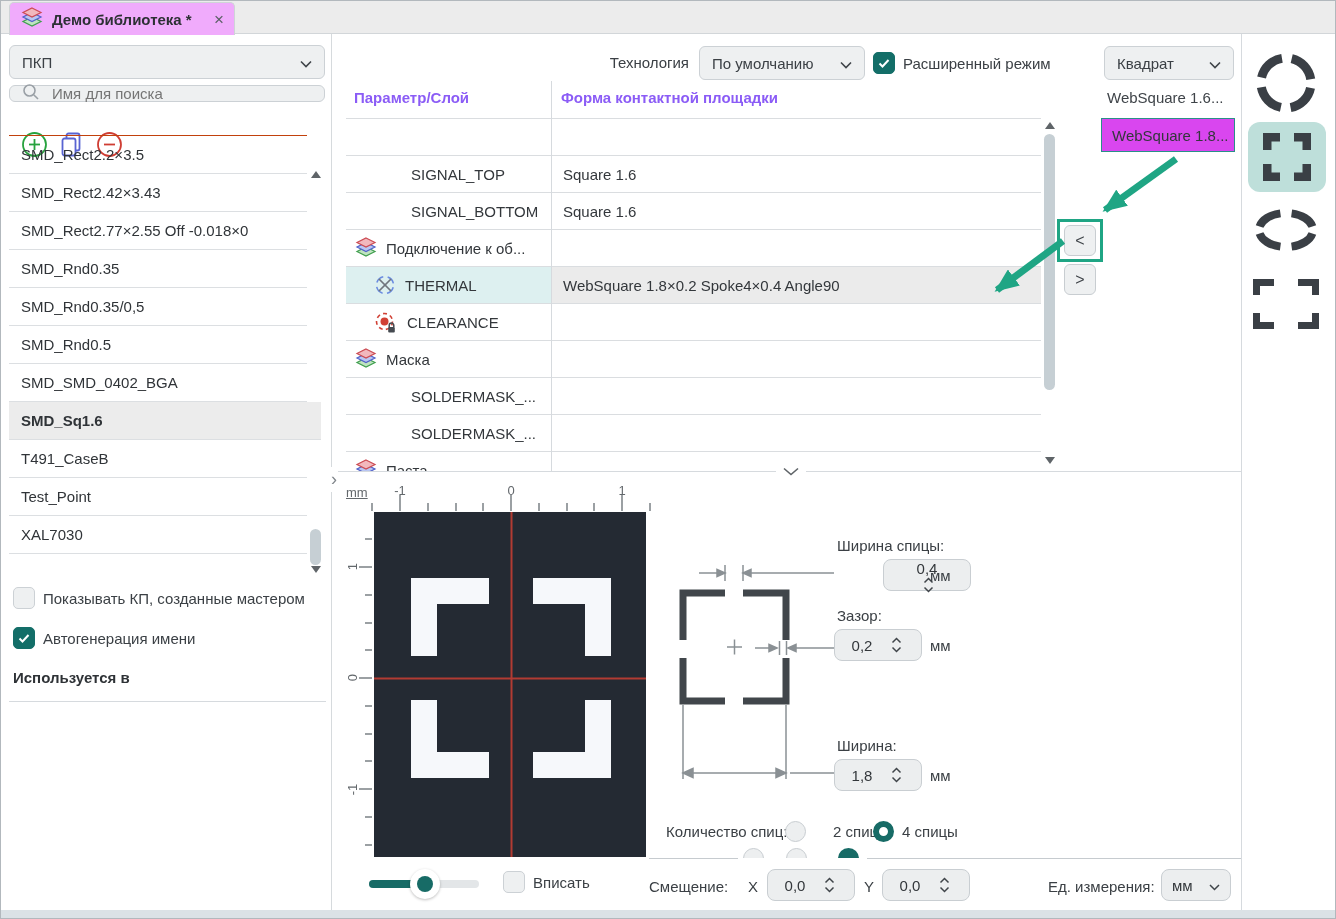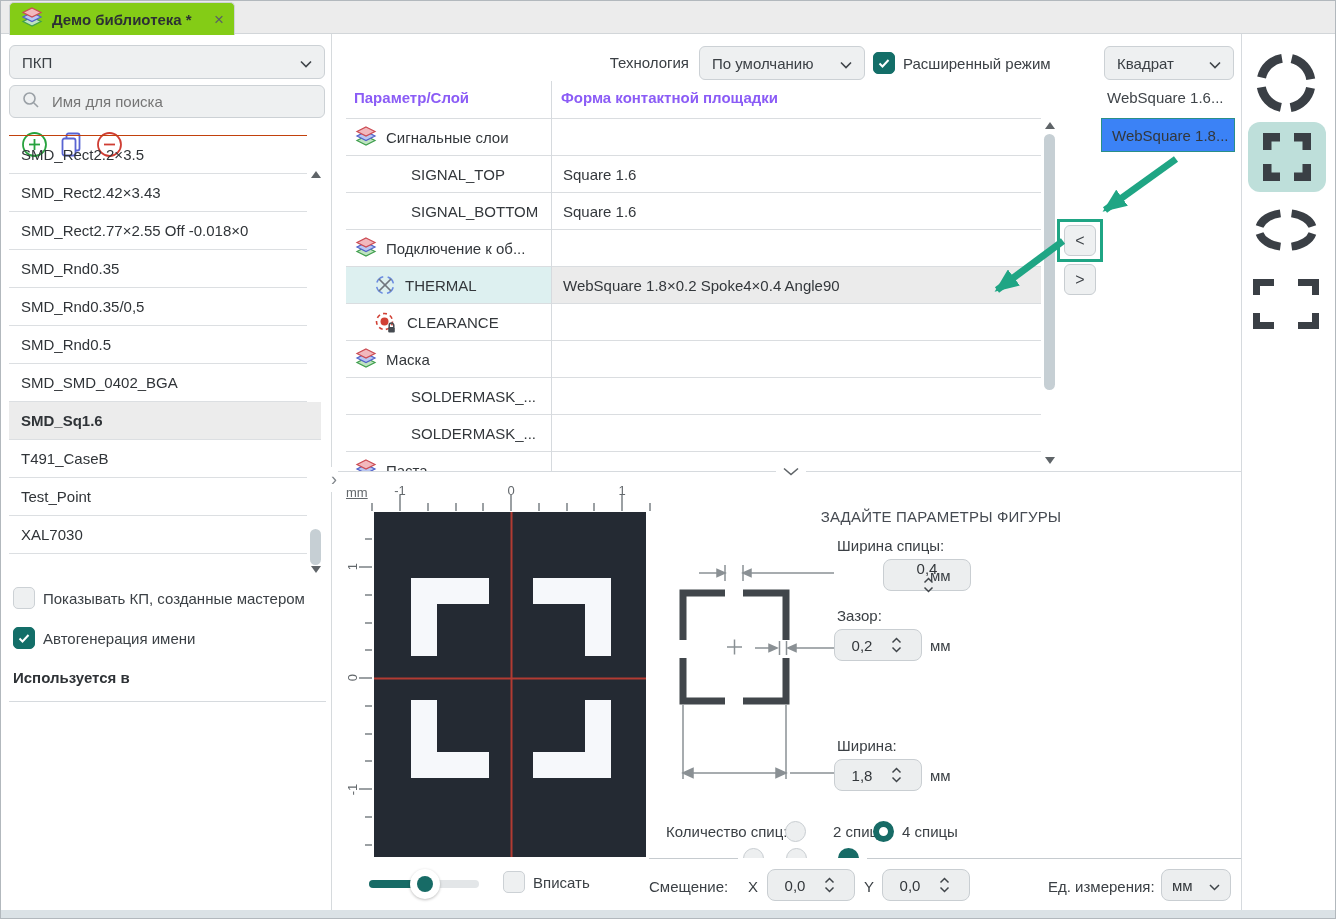--- a/index.html
+++ b/index.html
@@ -1,21 +1,21 @@
 <!DOCTYPE html>
 <html><head>
 <meta charset="utf-8">
 <style>
   html,body{margin:0;padding:0;}
   body{width:1336px;height:919px;font-family:"Liberation Sans",sans-serif;background:#fff;}
   .app{position:relative;width:1336px;height:919px;border:1px solid #b2b8bd;box-sizing:border-box;overflow:hidden;background:#fff;color:#33373b;font-size:15px;}
   .abs{position:absolute;}
   
   .tabbar{position:absolute;left:0;top:0;width:100%;height:33px;background:#ececec;border-bottom:1px solid #d2d6d9;box-sizing:border-box;}
-  .tab{position:absolute;left:8px;top:1px;width:226px;height:33px;background:#84cc16;border:1px solid #cfd4d7;border-bottom:none;border-radius:5px 5px 0 0;display:flex;align-items:center;padding:0 10px;box-sizing:border-box;z-index:3;}
+  .tab{position:absolute;left:8px;top:1px;width:226px;height:33px;background:#f0abfc;border:1px solid #cfd4d7;border-bottom:none;border-radius:5px 5px 0 0;display:flex;align-items:center;padding:0 10px;box-sizing:border-box;z-index:3;}
   .tab-title{font-weight:700;color:#2c3034;margin-left:8px;font-size:15px;}
   .tab-close{margin-left:auto;color:#5a6065;font-size:17px;line-height:1;}
   
   .left-panel{position:absolute;left:0;top:33px;width:331px;height:878px;background:#fff;border-right:1px solid #d6dadd;box-sizing:border-box;}
   .ctrl{background:#eef0f1;border:1px solid #ccd1d5;border-radius:6px;color:#3b4045;display:flex;align-items:center;box-sizing:border-box;}
   .chev{margin-left:auto;}
   .pad-list{position:absolute;left:8px;top:134px;width:298px;border-top:1px solid #c2410c;}
   .pad-item{height:37px;line-height:37px;padding-left:12px;border-bottom:1px solid #dcdfe2;color:#303438;white-space:nowrap;overflow:hidden;}
   .pad-item.sel{background:#ececec;font-weight:700;width:300px;}
   .cb{width:22px;height:22px;border-radius:5px;background:#eef0f1;border:1px solid #ccd1d5;box-sizing:border-box;}
@@ -33,21 +33,21 @@
   .tc2{flex:1;height:100%;display:flex;align-items:center;padding-left:12px;box-sizing:border-box;}
   .g-ic{margin-left:8px;margin-right:8px;display:inline-flex;}
   .l-ind{padding-left:65px;}
   .r-ic{margin-left:28px;margin-right:9px;display:inline-flex;}
   .row-sel .tc1{background:#ddf0f0;}
   .row-sel .tc2{background:#ebebeb;}
   .vdiv{position:absolute;width:1px;background:#d6dade;}
   .hdiv{position:absolute;height:1px;background:#d6dade;}
   
   .sq-btn{position:absolute;width:32px;height:31px;background:#eef0f1;border:1px solid #c8cdd1;border-radius:6px;color:#3f4449;display:flex;align-items:center;justify-content:center;font-size:16px;box-sizing:border-box;}
-  .variant18{position:absolute;left:1100px;top:117px;width:134px;height:34px;border:1.5px solid #2a8f88;background:#3b82f6;display:flex;align-items:center;padding-left:10px;box-sizing:border-box;color:#33373b;text-align:center;}
+  .variant18{position:absolute;left:1100px;top:117px;width:134px;height:34px;border:1.5px solid #2a8f88;background:#d946ef;display:flex;align-items:center;padding-left:10px;box-sizing:border-box;color:#33373b;text-align:center;}
   .ann-frame{position:absolute;left:1056px;top:218px;width:46px;height:43px;border:3px solid #1fa584;box-sizing:border-box;z-index:9;}
   
   .tool-tile{position:absolute;left:1247px;top:121px;width:78px;height:70px;background:#bedfda;border-radius:12px;display:flex;align-items:center;justify-content:center;}
   
   .canvas{position:absolute;left:373px;top:511px;width:272px;height:345px;background:#242a33;}
   .spin{position:absolute;width:88px;height:32px;background:#eceeef;border:1px solid #c9ced2;border-radius:8px;display:flex;align-items:center;box-sizing:border-box;}
   .spin input{border:none;background:transparent;width:54px;text-align:center;font-family:"Liberation Sans",sans-serif;font-size:15px;color:#33373b;outline:none;padding:0;}
   .spin .arrows{display:flex;flex-direction:column;gap:2px;margin-left:2px;}
   .radio{width:21px;height:21px;border-radius:50%;box-sizing:border-box;background:#edeff0;border:1px solid #c8cdd1;}
   .radio.on{background:#fff;border:6px solid #176b66;}
@@ -80,21 +80,21 @@
 
   <div class="ctrl abs" style="left:8px;top:44px;width:316px;height:34px;padding:0 12px;">
     <span>ПКП</span>
     <span class="chev">
       <svg width="12" height="8" viewBox="0 0 12 8">
           <polyline points="1,1.5 6,6.5 11,1.5" fill="none" stroke="#3f4449" stroke-width="1.6"></polyline>
         </svg>
     </span>
   </div>
 
-  <div class="ctrl abs" style="left:8px;top:84px;width:316px;height:33px;padding:0 12px;gap:10px;">
+  <div class="ctrl abs" style="left:8px;top:84px;width:316px;height:17px;padding:0 12px;gap:10px;">
     <span>
       <svg width="18" height="18" viewBox="0 0 18 18">
           <circle cx="7.5" cy="7.5" r="5.5" fill="none" stroke="#9aa0a6" stroke-width="1.6"></circle>
           <line x1="11.7" y1="11.7" x2="16" y2="16" stroke="#9aa0a6" stroke-width="1.6"></line>
         </svg>
     </span>
     <input style="border: none; background: transparent; outline: none; font-family: &quot;Liberation Sans&quot;, sans-serif; font-size: 15px; color: rgb(59, 64, 69); width: 240px;" placeholder="Имя для поиска">
   </div>
 
   <span class="abs" style="left:20px;top:130px;">
@@ -173,30 +173,20 @@
           <polyline points="1,1.5 6,6.5 11,1.5" fill="none" stroke="#3f4449" stroke-width="1.6"></polyline>
         </svg>
     </span>
   </div>
 
   <div class="abs thead" style="left:353px;top:88px;">Параметр/Слой</div>
   <div class="abs thead" style="left:560px;top:88px;">Форма контактной площадки</div>
 
   <div class="abs" style="left:345px;top:117px;width:695px;height:353px;overflow:hidden;border-top:1px solid #dadde0;">
     <div class="trow">
-      <div class="tc1">
-          <span class="g-ic">
-            <svg width="24" height="22" viewBox="0 0 24 22">
-              <path d="M12,10 L21,14.5 L12,19 L3,14.5 Z" fill="#bfe3c0" stroke="#3f9e4d" stroke-width="1.2"></path>
-              <path d="M12,5.5 L21,10 L12,14.5 L3,10 Z" fill="#b9c6f2" stroke="#5061c9" stroke-width="1.2"></path>
-              <path d="M12,1 L21,5.5 L12,10 L3,5.5 Z" fill="#f2b8bd" stroke="#cb4a52" stroke-width="1.2"></path>
-            </svg>
-          </span>
-          <span>Сигнальные слои</span>
-        </div>
       <div class="tc2"></div>
     </div>
     <div class="trow">
       <div class="tc1">
           <span class="l-ind">SIGNAL_TOP</span>
         </div>
       <div class="tc2">Square 1.6</div>
     </div>
     <div class="trow">
       <div class="tc1">
@@ -386,21 +376,20 @@
     </svg>
   </div>
 
   <div class="abs" style="left:368px;top:879px;width:110px;height:8px;background:#e3e6e8;border-radius:4px;"></div>
   <div class="abs" style="left:368px;top:879px;width:56px;height:8px;background:#176b66;border-radius:4px;"></div>
   <div class="abs" style="left:409px;top:868px;width:30px;height:30px;border-radius:50%;background:#fff;box-shadow:0 1px 3px rgba(0,0,0,.25);"></div>
   <div class="abs" style="left:416px;top:875px;width:16px;height:16px;border-radius:50%;background:#176b66;"></div>
   <div class="cb abs" style="left:502px;top:870px;"></div>
   <span class="lbl abs" style="left:532px;top:873px;">Вписать</span>
 
-  <div class="abs" style="left:790px;top:507px;width:300px;text-align:center;color:#464b52;letter-spacing:.2px;">ЗАДАЙТЕ ПАРАМЕТРЫ ФИГУРЫ</div>
 
   <svg class="abs" style="left:668px;top:552px;" width="182" height="240">
     <g fill="none" stroke="#41464b" stroke-width="7">
       <path d="M14,87 V40 H56"></path>
         <path d="M74,40 H117 V87"></path>
         <path d="M117,105 V148 H74"></path>
         <path d="M56,148 H14 V105"></path>
     </g>
     <g stroke="#8a9094" stroke-width="1.5" fill="#8a9094">
       <line x1="30" y1="20" x2="52" y2="20"></line>

